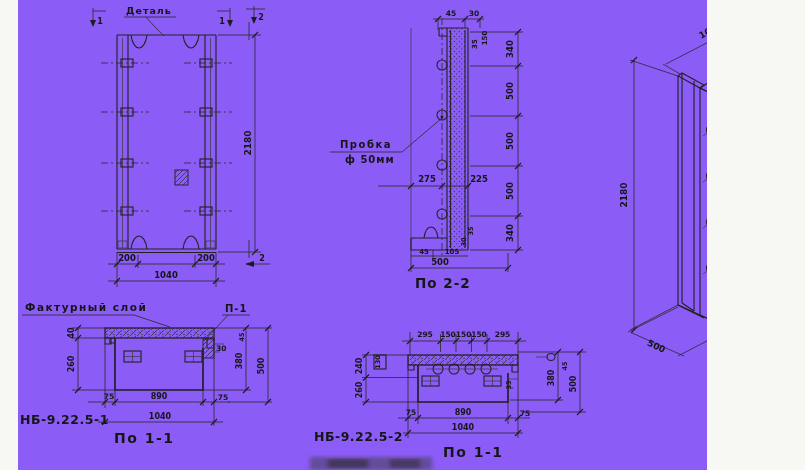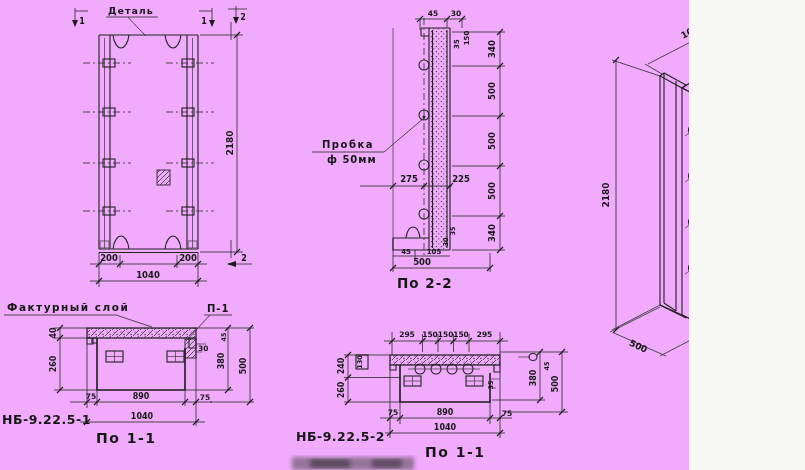--- a/index.html
+++ b/index.html
@@ -1,16 +1,16 @@
 <!DOCTYPE html>
 <html><head>
 <meta charset="utf-8">
 <style>
   html,body{margin:0;padding:0;background:#f7f7f3;}
-  .stage{position:relative;width:689px;height:470px;background:#f0abfc;overflow:hidden;}
+  .stage{position:relative;width:689px;height:470px;background:#8b5cf6;overflow:hidden;margin-left:18px;}
   svg{display:block;}
   .ln{stroke:#222;fill:none;stroke-width:1.1;}
   .ln2{stroke:#1c1c1c;fill:none;stroke-width:1.6;}
   .thin{stroke:#3a3a3a;fill:none;stroke-width:0.7;}
   .dim{stroke:#2a2a2a;fill:none;stroke-width:0.8;}
   .dash{stroke:#2a2a2a;fill:none;stroke-width:0.8;stroke-dasharray:7 3 2 3;}
   .tick{stroke:#1c1c1c;stroke-width:1.1;}
   .t{font-family:"DejaVu Sans",sans-serif;font-weight:bold;fill:#161616;}
   .tm{text-anchor:middle;}
 </style>

